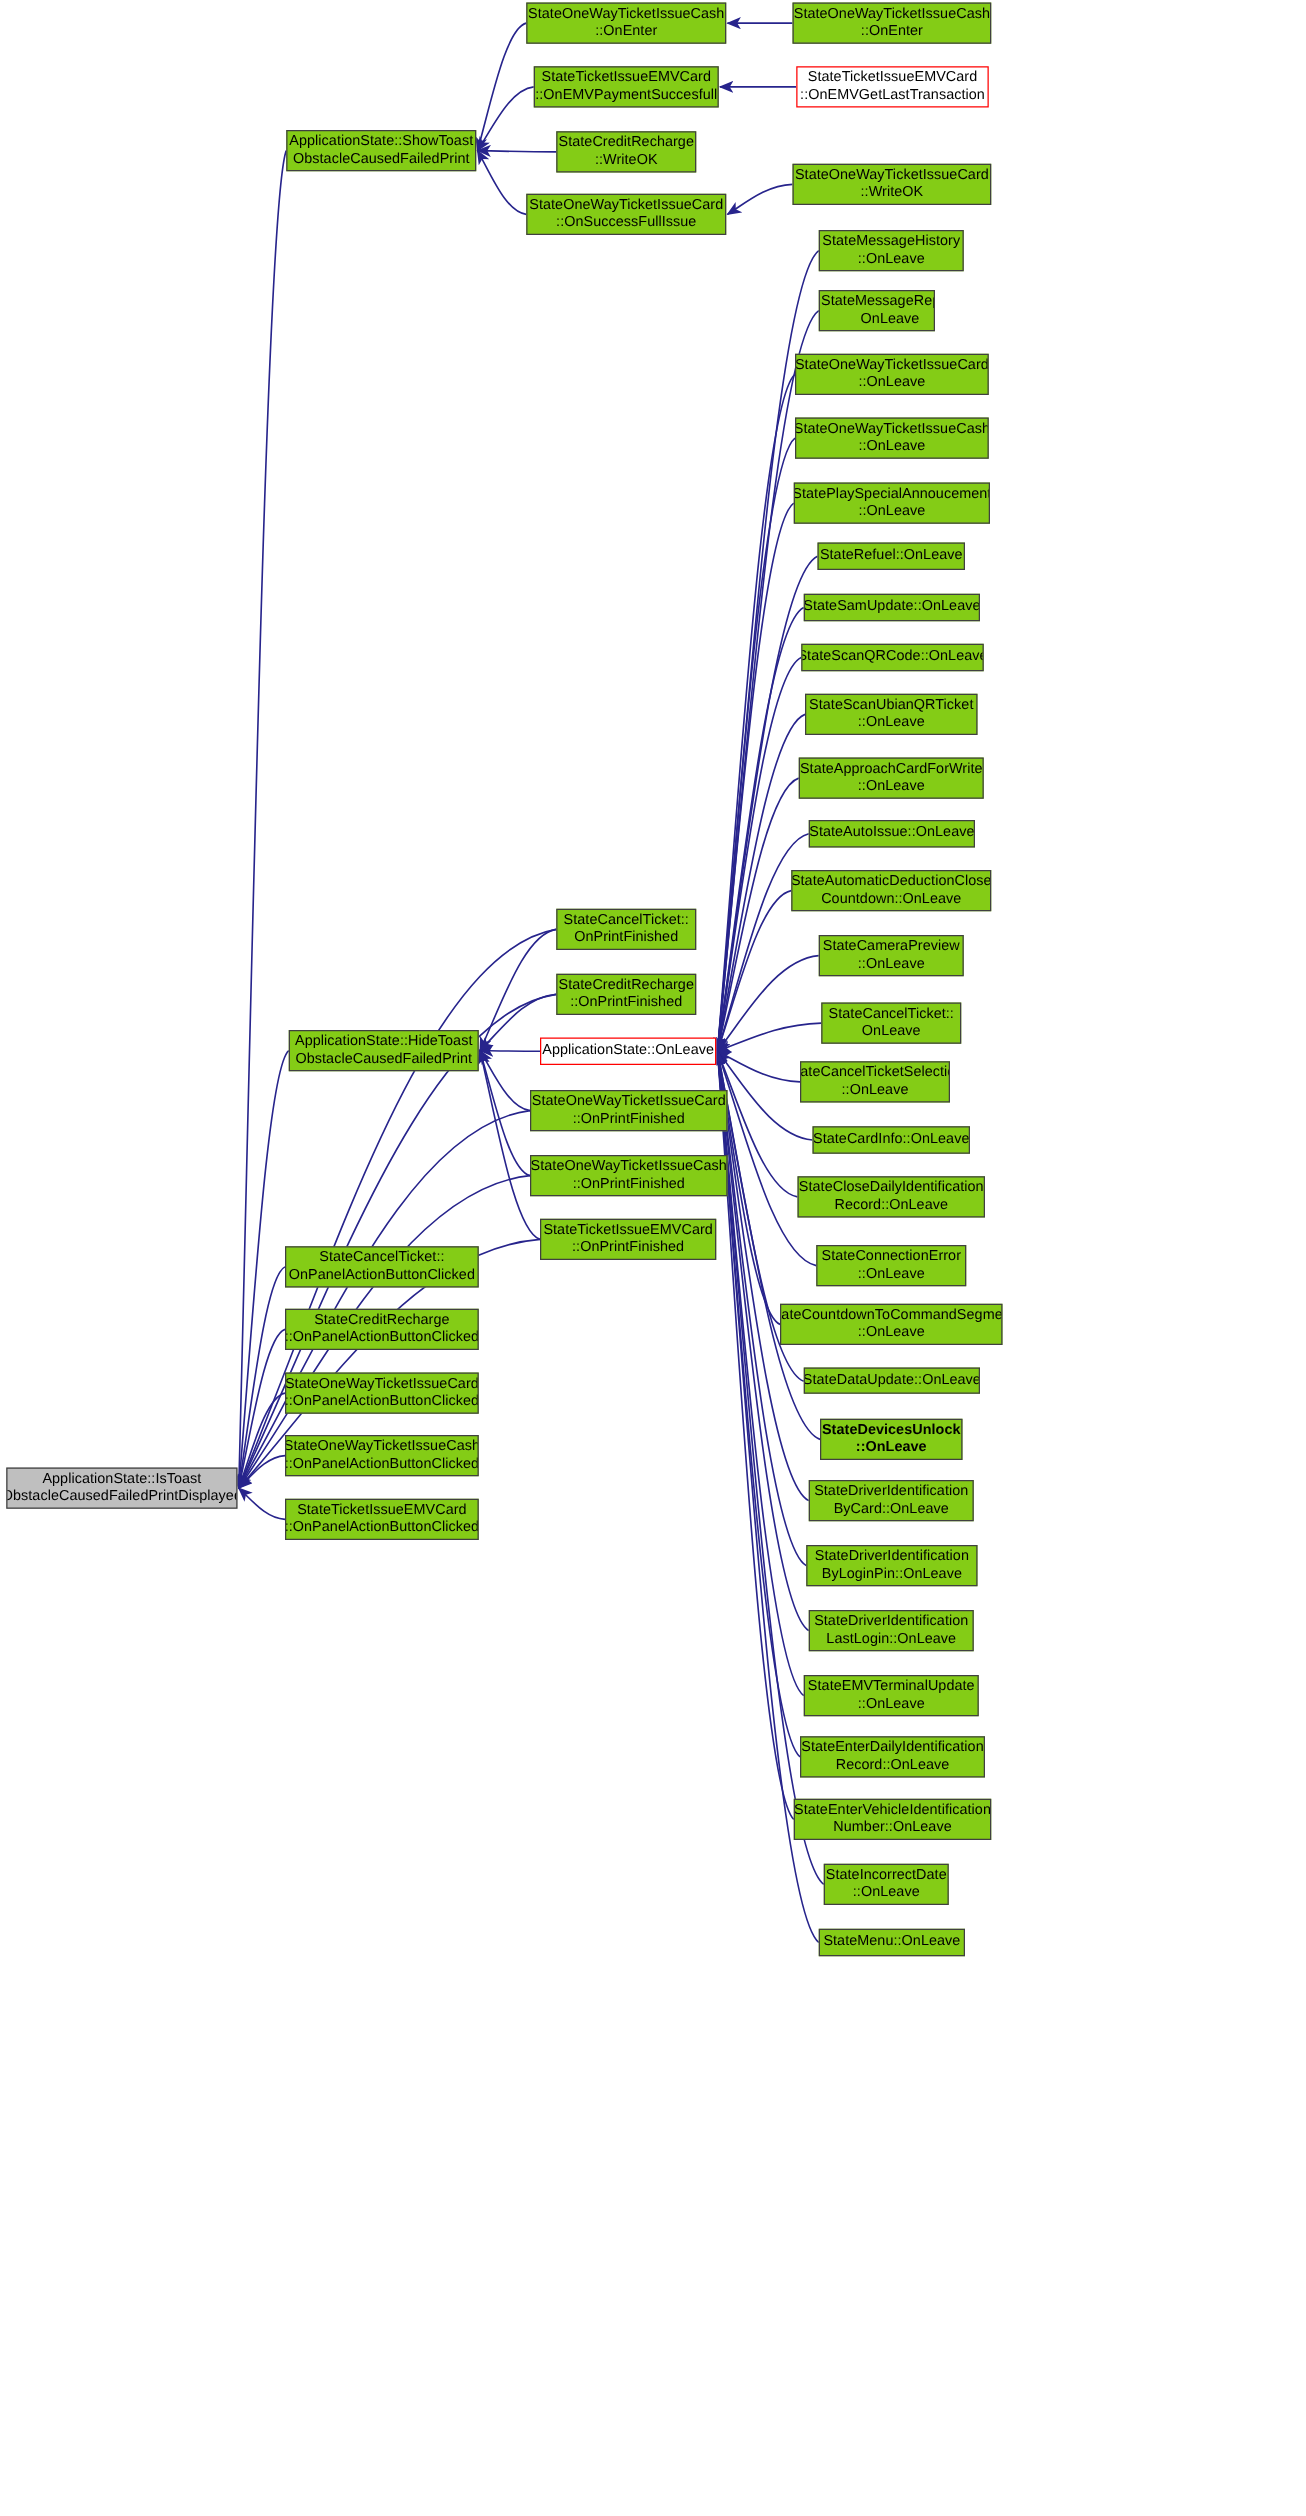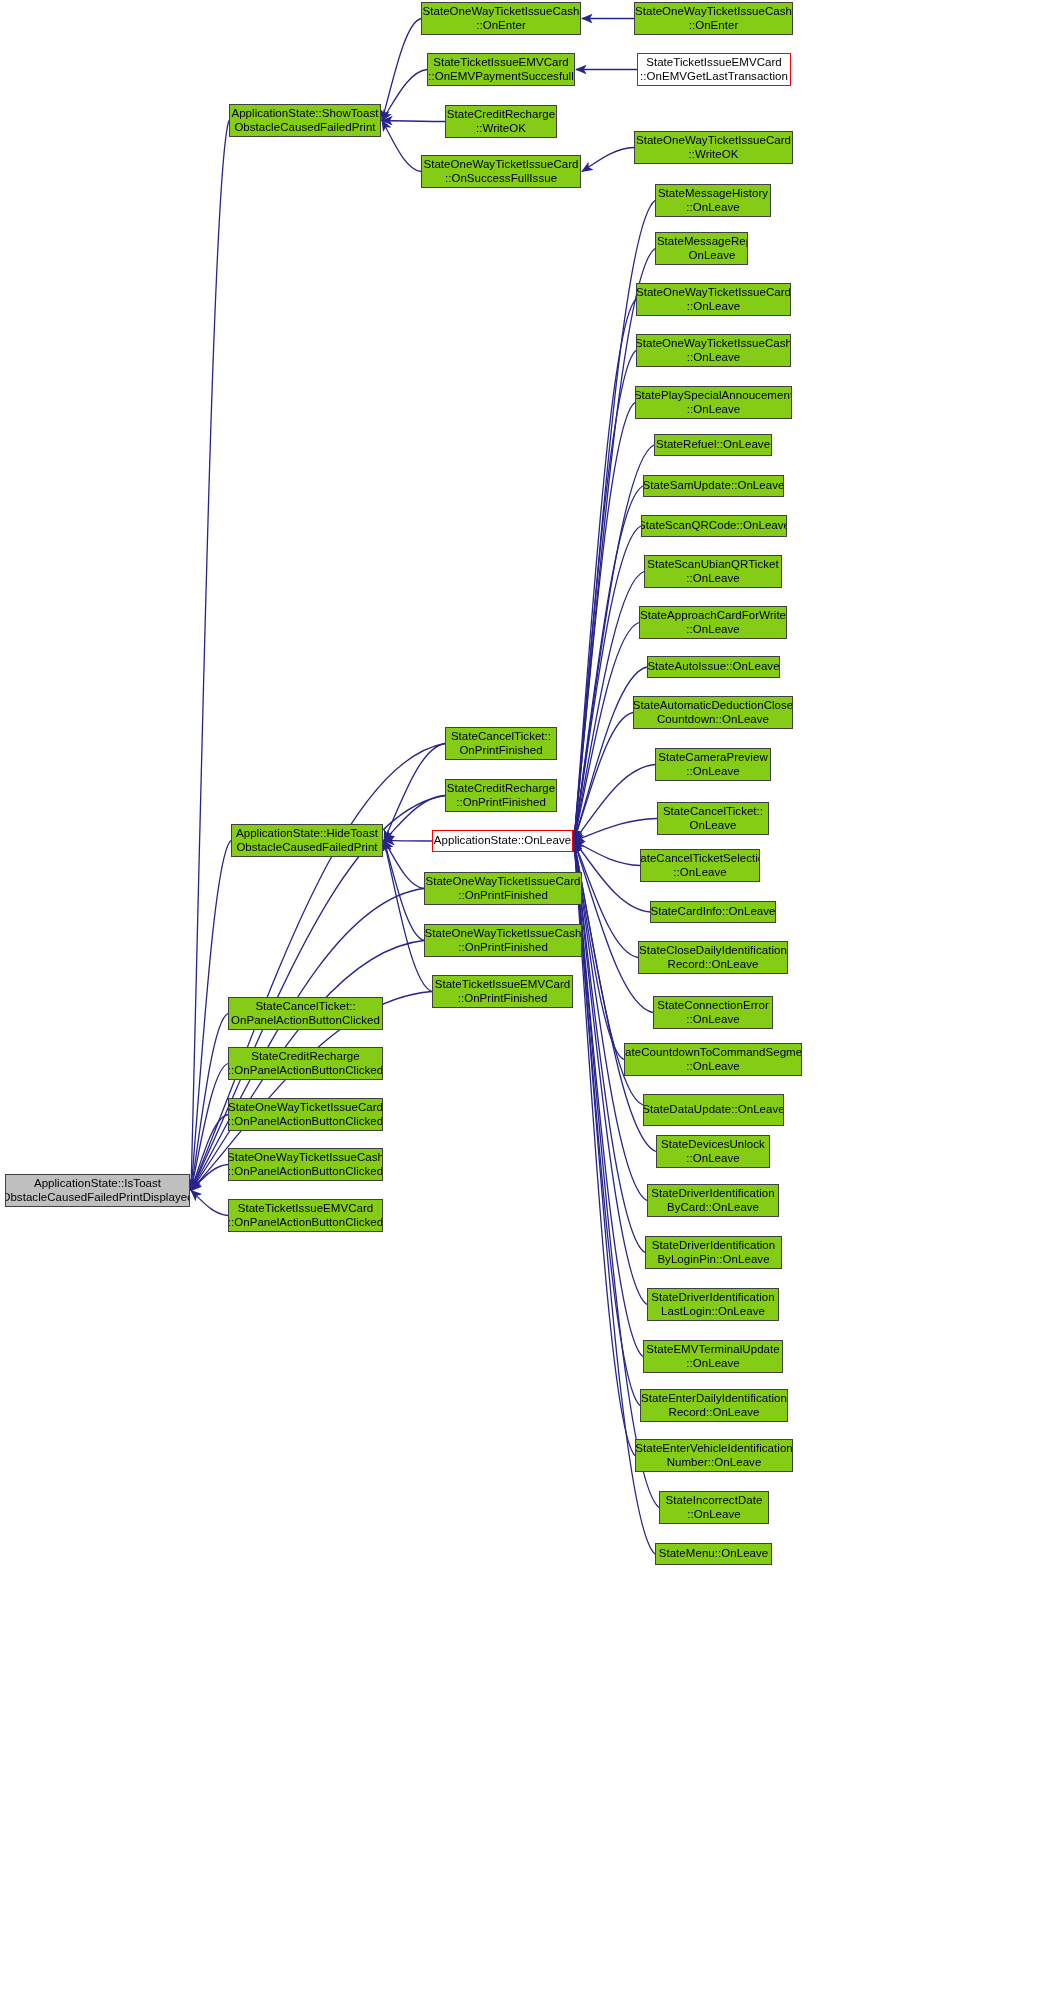--- a/index.html
+++ b/index.html
@@ -168,32 +168,32 @@
 OnLeave</div>
       <div class="node" style="left: 640px; top: 849px; width: 120px; height: 33px;">StateCancelTicketSelection
 ::OnLeave</div>
       <div class="node" style="left: 650px; top: 901px; width: 126px; height: 22px;">StateCardInfo::OnLeave</div>
       <div class="node" style="left: 638px; top: 941px; width: 150px; height: 33px;">StateCloseDailyIdentification
 Record::OnLeave</div>
       <div class="node" style="left: 653px; top: 996px; width: 120px; height: 33px;">StateConnectionError
 ::OnLeave</div>
       <div class="node" style="left: 624px; top: 1043px; width: 178px; height: 33px;">StateCountdownToCommandSegment
 ::OnLeave</div>
-      <div class="node" style="left: 643px; top: 1094px; width: 141px; height: 32px;">StateDataUpdate::OnLeave</div>
-      <div class="node" style="left: 656px; top: 1135px; width: 114px; height: 33px;">StateDevicesUnlock
+      <div class="node" style="left: 643px; top: 1094px; width: 141px; height: 21px;">StateDataUpdate::OnLeave</div>
+      <div class="node" style="left: 656px; top: 1135px; width: 114px; height: 33px; font-weight: bold;">StateDevicesUnlock
 ::OnLeave</div>
       <div class="node" style="left: 647px; top: 1184px; width: 132px; height: 33px;">StateDriverIdentification
 ByCard::OnLeave</div>
       <div class="node" style="left: 645px; top: 1236px; width: 137px; height: 33px;">StateDriverIdentification
 ByLoginPin::OnLeave</div>
       <div class="node" style="left: 647px; top: 1288px; width: 132px; height: 33px;">StateDriverIdentification
 LastLogin::OnLeave</div>
       <div class="node" style="left: 643px; top: 1340px; width: 140px; height: 33px;">StateEMVTerminalUpdate
 ::OnLeave</div>
       <div class="node" style="left: 640px; top: 1389px; width: 148px; height: 33px;">StateEnterDailyIdentification
 Record::OnLeave</div>
       <div class="node" style="left: 635px; top: 1439px; width: 158px; height: 33px;">StateEnterVehicleIdentification
 Number::OnLeave</div>
-      <div class="node" style="left: 659px; top: 1491px; width: 110px; height: 33px;">StateIncorrectDate
+      <div class="node" style="left: 659px; top: 1491px; width: 100px; height: 33px;">StateIncorrectDate
 ::OnLeave</div>
       <div class="node" style="left: 655px; top: 1543px; width: 117px; height: 22px;">StateMenu::OnLeave</div>
     </div>
 </div>
 
 </body></html>

